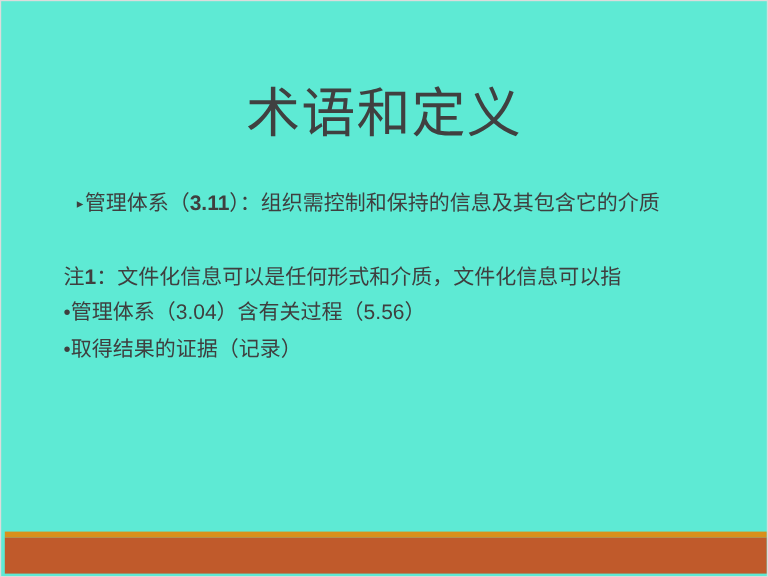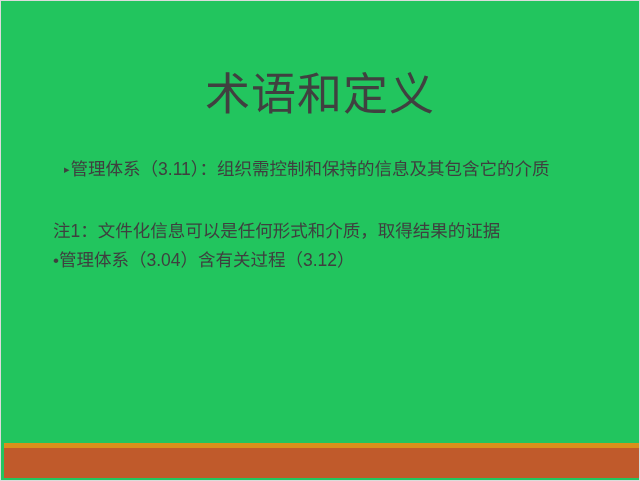--- a/index.html
+++ b/index.html
@@ -10,21 +10,21 @@
   }
   body {
     font-family: "Liberation Sans", "DejaVu Sans", sans-serif;
   }
 
   .slide {
     position: relative;
     width: 640px;
     height: 481px;
     box-sizing: border-box;
-    background: #22c55e;
+    background: #5eead4;
     border: 1px solid #dcdcdc;
     overflow: hidden;
   }
 
   
   .slide-title {
     position: absolute;
     left: 0;
     right: 0;
     top: 38px;
@@ -79,21 +79,21 @@
 
   .line-sub {
     margin-bottom: 13px;
   }
   .line-sub:last-child { margin-bottom: 0; }
   .line-sub .marker {
     font-size: 17px;
     margin-right: 0px;
   }
 
-  .b { font-weight: normal; }
+  .b { font-weight: bold; }
 
   
   .footer-bars {
     position: absolute;
     left: 3px;
     right: 0;
     bottom: 2px;
     height: 35px;
   }
   .bar-amber {
@@ -116,29 +116,32 @@
 
   <div class="body-area">
 
     <div class="body-line line-l1">
       <span class="marker">▸</span><span>管理体系</span><span>（</span><span class="b">3.11</span><span>）</span><span>：</span><span>组织需控制和保持的信息及其包含它的介质</span>
     </div>
 
     <div class="gap-after-l1"></div>
 
     <div class="body-line line-note">
-      <span>注</span><span class="b">1</span><span>：</span><span>文件化信息可以是任何形式和介质，取得结果的证据</span>
+      <span>注</span><span class="b">1</span><span>：</span><span>文件化信息可以是任何形式和介质，文件化信息可以指</span>
     </div>
 
 
     <div class="body-line line-sub">
-      <span class="marker">•</span><span>管理体系（3.04）含有关过程（3.12）</span>
+      <span class="marker">•</span><span>管理体系（3.04）含有关过程（5.56）</span>
     </div>
 
 
+    <div class="body-line line-sub">
+      <span class="marker">•</span><span>取得结果的证据（记录）</span>
+    </div>
 
   </div>
 
   <div class="footer-bars">
     <div class="bar-amber"></div>
     <div class="bar-rust"></div>
   </div>
 
 </div>
 

